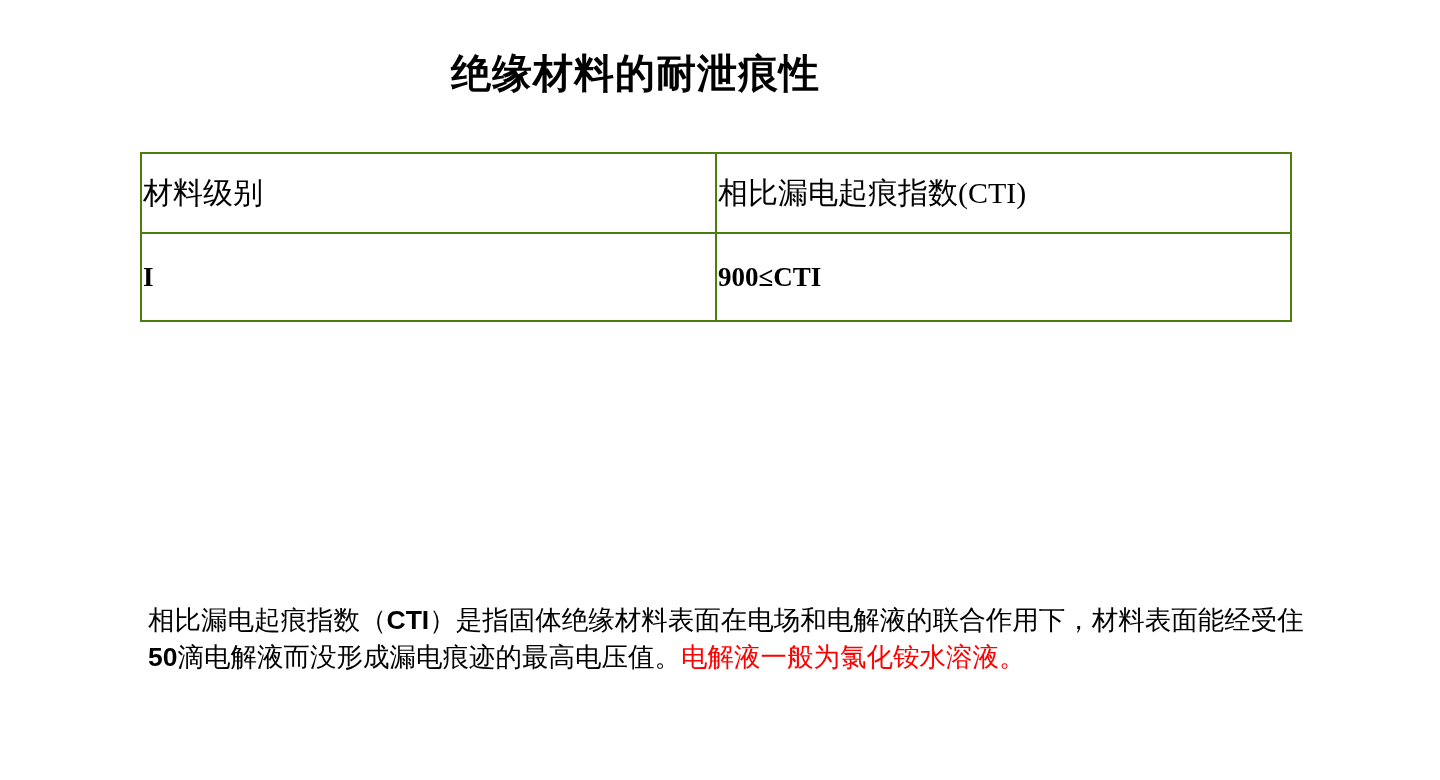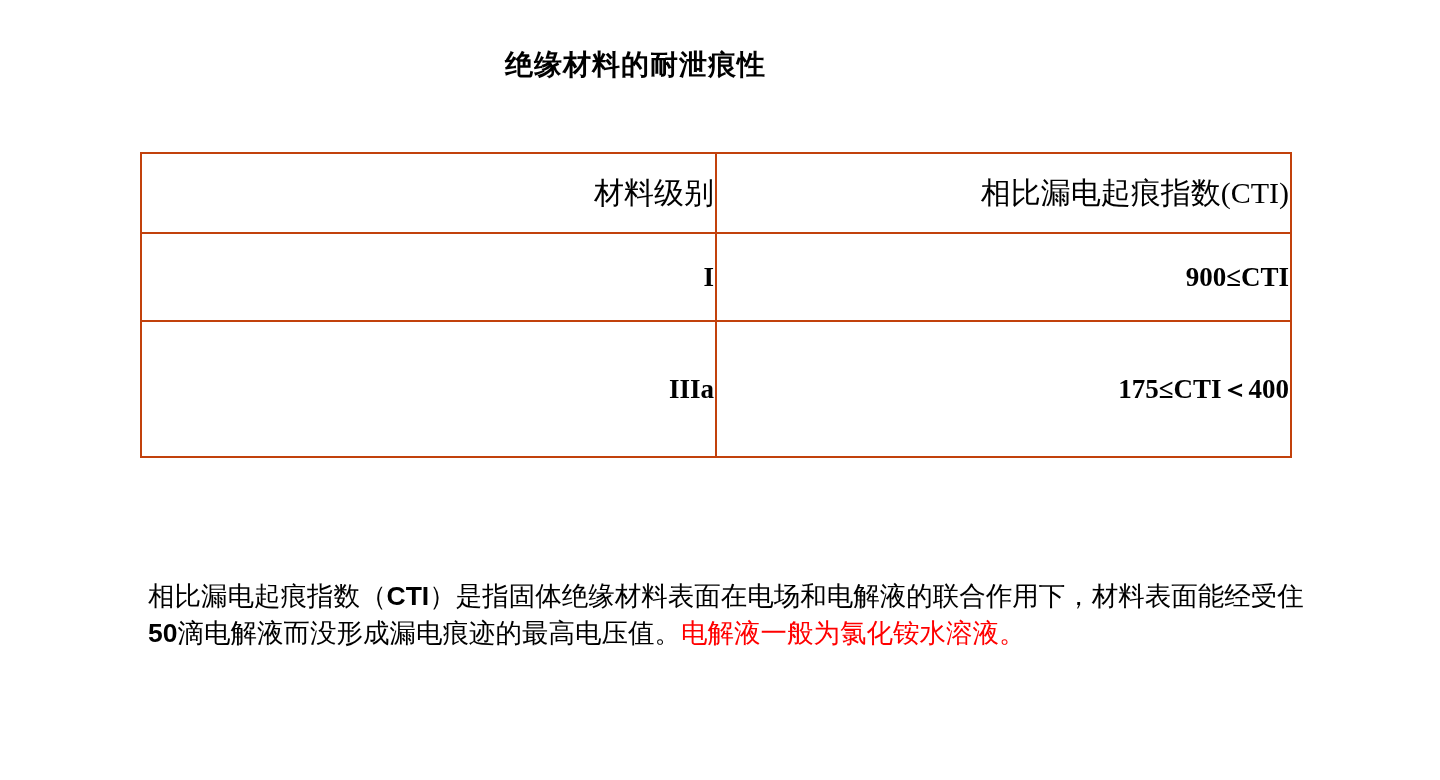--- a/index.html
+++ b/index.html
@@ -20,39 +20,39 @@
     height: 780px;
     box-sizing: border-box;
   }
   .title {
     position: absolute;
     top: 46px;
     left: 0;
     width: 1271px;
     text-align: center;
     font-family: "Liberation Serif", serif;
-    font-size: 28px;
+    font-size: 40px;
     font-weight: 700;
     letter-spacing: 1px;
     color: #000000;
   }
   .table-wrap {
     position: absolute;
     top: 152px;
     left: 140px;
     width: 1152px;
   }
   table.cti-table {
     width: 100%;
     border-collapse: collapse;
     table-layout: fixed;
   }
   table.cti-table td {
-    border: 2px solid #c2410c;
-    text-align: right;
+    border: 2px solid #4d7c0f;
+    text-align: left;
     vertical-align: middle;
     font-family: "Liberation Serif", serif;
     color: #000000;
   }
   table.cti-table td.col-a { width: 50%; }
   table.cti-table td.col-b { width: 50%; }
 
   tr.header-row td {
     height: 76px;
     font-size: 30px;
@@ -62,21 +62,21 @@
     height: 84px;
     font-size: 27px;
     font-weight: 700;
   }
   tr.data-row.tall td {
     height: 132px;
   }
 
   .note {
     position: absolute;
-    top: 578px;
+    top: 602px;
     left: 148px;
     width: 1180px;
     font-family: "Liberation Sans", sans-serif;
     font-size: 26.5px;
     line-height: 1.38;
     color: #000000;
     letter-spacing: 0px;
   }
   .note b {
     font-weight: 700;
@@ -96,23 +96,19 @@
     <table class="cti-table">
       <tbody>
         <tr class="header-row">
           <td class="col-a">材料级别</td>
           <td class="col-b">相比漏电起痕指数(CTI)</td>
         </tr>
         <tr class="data-row">
           <td class="col-a">I</td>
           <td class="col-b">900≤CTI</td>
         </tr>
-        <tr class="data-row tall">
-          <td class="col-a">IIIa</td>
-          <td class="col-b">175≤CTI＜400</td>
-        </tr>
       </tbody>
     </table>
   </div>
 
   <div class="note"><span>相比漏电起痕指数（</span><b>CTI</b><span>）是指固体绝缘材料表面在电场和电解液的联合作用下，材料表面能经受住</span><b>50</b><span>滴电解液而没形成漏电痕迹的最高电压值。</span><span class="red">电解液一般为氯化铵水溶液。</span></div>
 
 </div>
 
 </body></html>

